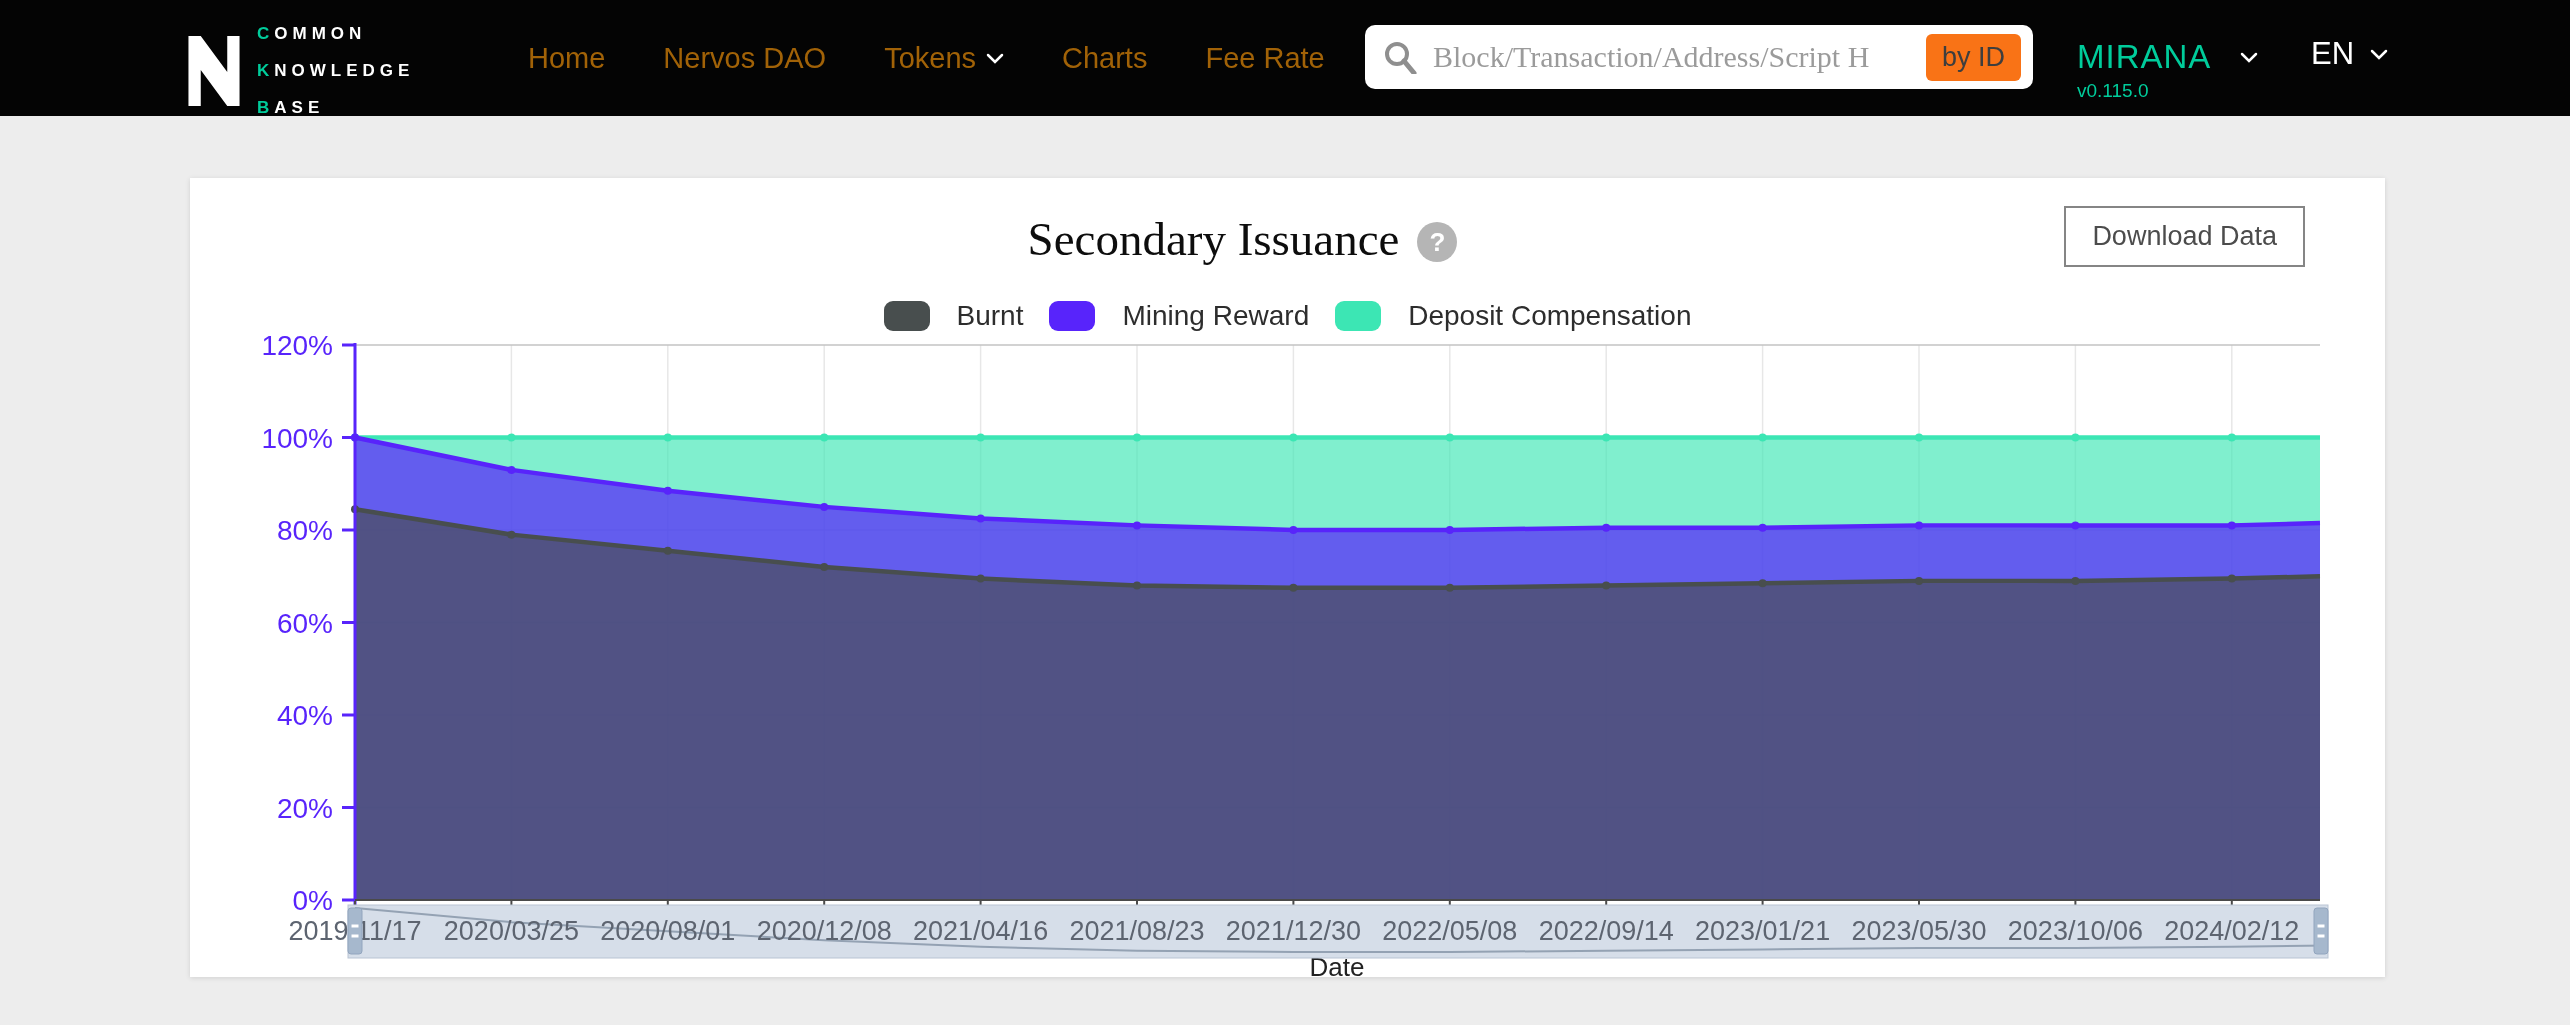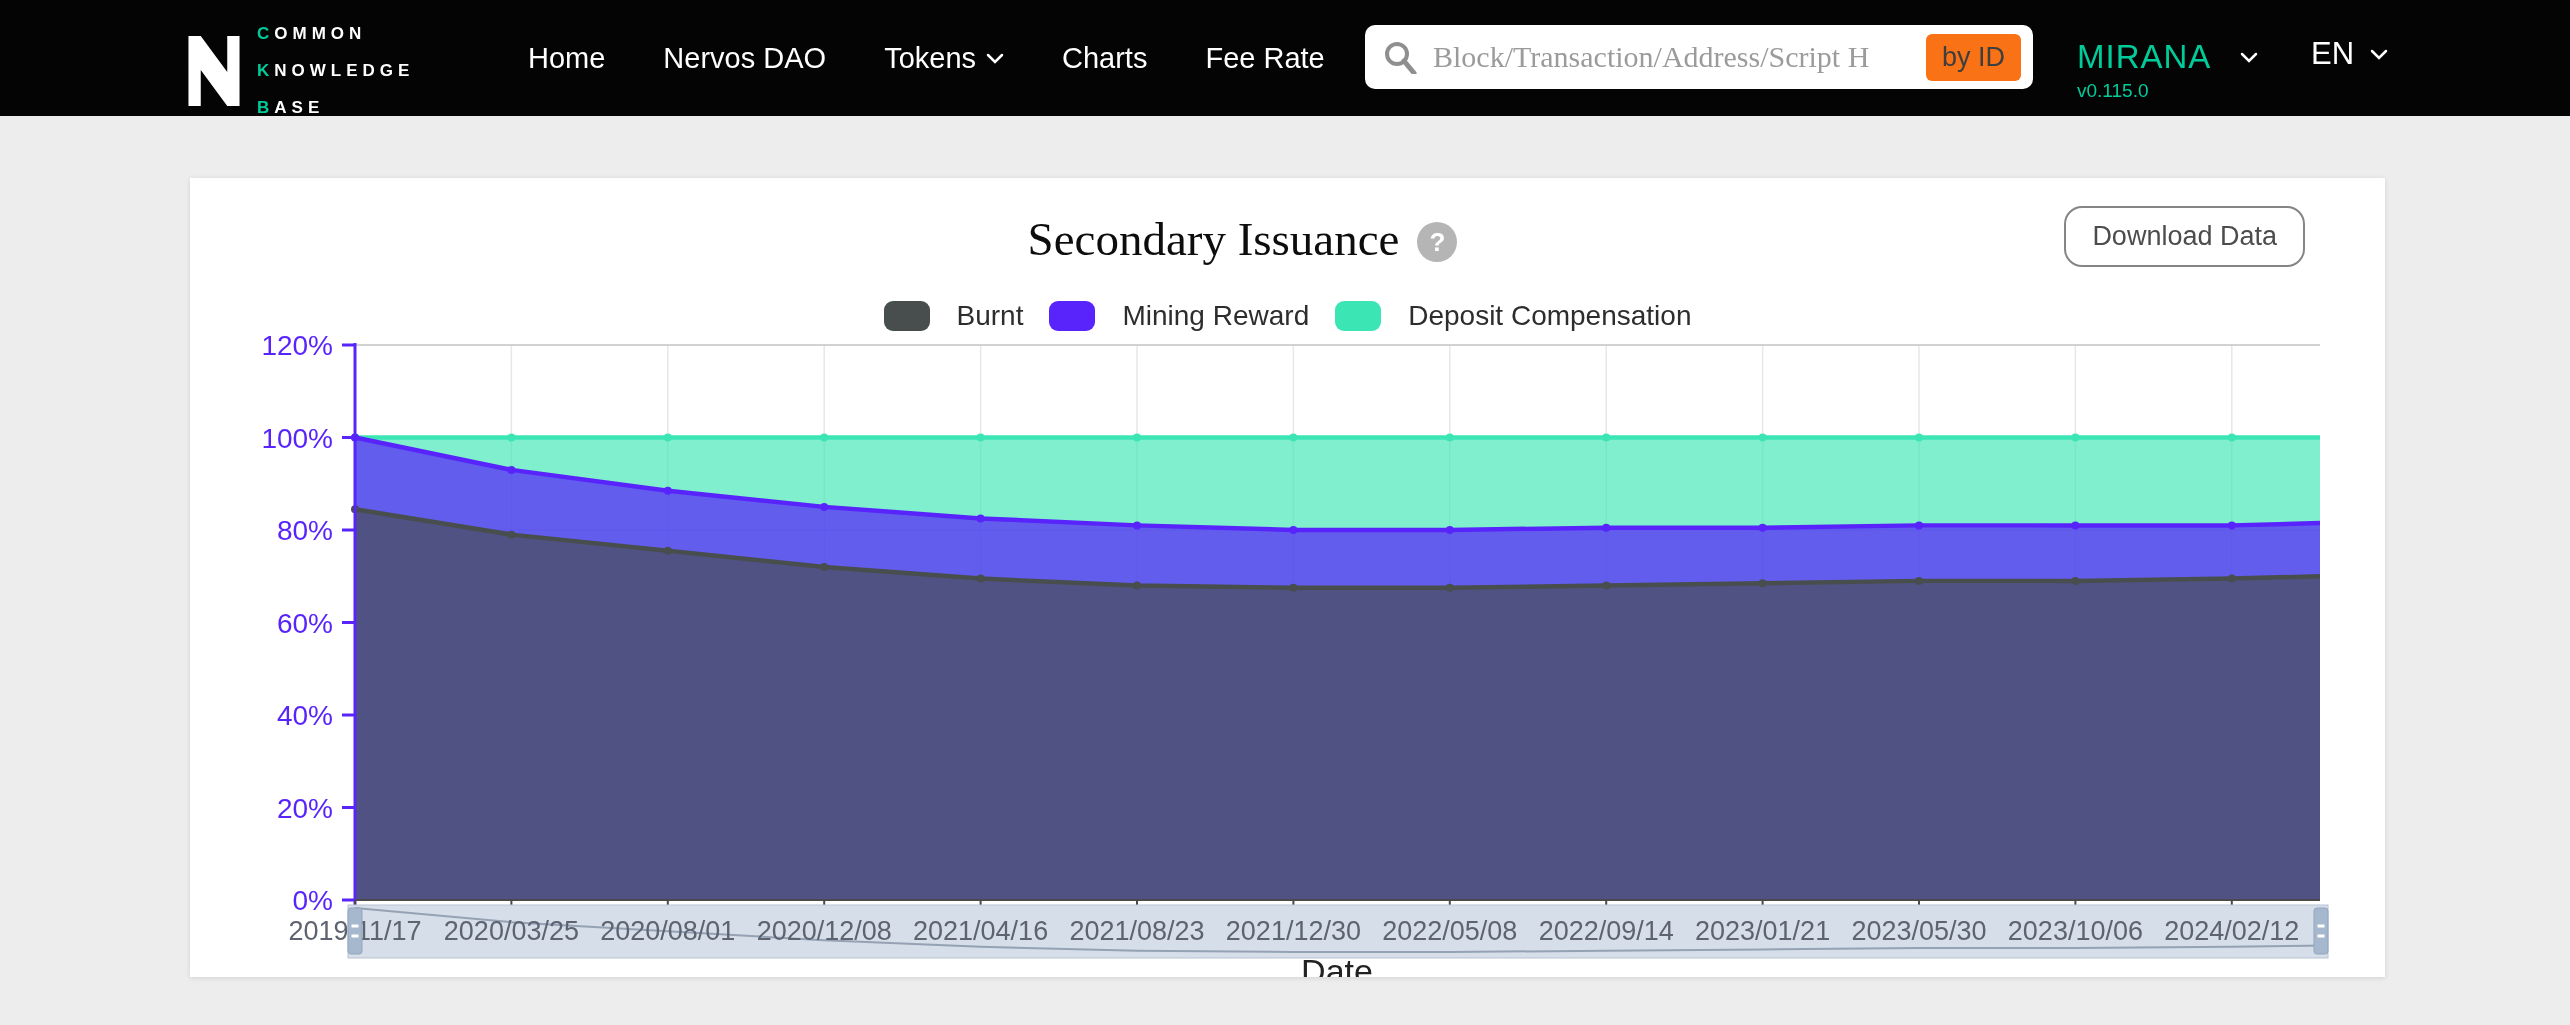--- a/index.html
+++ b/index.html
@@ -14,21 +14,21 @@
   .header {
     position:absolute; left:0; top:0; width:2570px; height:116px;
     background:#040404; display:flex; align-items:center;
   }
   .logo { position:absolute; left:185px; top:24px; display:flex; align-items:center; cursor:pointer; }
   .logo-mark { width:58px; height:70px; }
   .logo-text { margin-left:14px; display:flex; flex-direction:column; gap:18px; }
   .logo-line { font-size:17px; font-weight:bold; letter-spacing:5px; color:#ffffff; line-height:19px; }
   .logo-line .accent { color:#00cc9b; }
   .nav { position:absolute; left:528px; top:0; height:116px; display:flex; align-items:center; gap:58px; }
-  .nav-item { color:#ffffff; font-size:29px; display:flex; align-items:center; gap:10px; cursor:pointer; white-space:nowrap; }
+  .nav-item { color:#a16207; font-size:29px; display:flex; align-items:center; gap:10px; cursor:pointer; white-space:nowrap; }
   .chev { width:18px; height:11px; display:inline-block; }
   .search {
     position:absolute; left:1365px; top:25px; width:668px; height:64px;
     background:#ffffff; border-radius:10px; display:flex; align-items:center; padding:0 12px 0 18px;
   }
   .search input {
     border:none; outline:none; flex:1; font-size:30px; color:#333;
     font-family:Liberation Serif, serif; margin-left:16px; min-width:0;
   }
   .search input::placeholder { color:#9b9b9b; }
@@ -49,28 +49,28 @@
   .title-row { position:absolute; left:0; top:34px; width:100%; text-align:center; }
   .title-inner { display:inline-flex; align-items:center; gap:18px; margin-left:-90px; }
   .chart-title { font-size:47px; font-weight:500; color:#0d0d0d;font-family:Liberation Serif, serif; }
   .help-icon {
     width:40px; height:40px; border-radius:50%; background:#b5b5b5; color:#ffffff;
     font-size:26px; font-weight:bold; display:flex; align-items:center; justify-content:center;
     margin-top:6px; cursor:pointer;
   }
   .download-btn {
     position:absolute; right:80px; top:28px; padding:13px 26px;
-    border:2px solid #858585; border-radius:18px; background:#ffffff;
+    border:2px solid #858585; border-radius:0; background:#ffffff;
     font-size:27px; color:#4c4c4c; cursor:pointer; font-family:"Liberation Sans", sans-serif;
   }
   .legend-row { position:absolute; left:0; top:122px; width:100%; display:flex; justify-content:center; gap:26px; }
   .legend-item { display:flex; align-items:center; gap:27px; cursor:pointer; }
   .legend-swatch { width:46px; height:30px; border-radius:9px; }
   .legend-label { font-size:28px; color:#2d2d2d; }
-  .date-name { position:absolute; left:1047px; top:774px; width:200px; text-align:center; font-size:34px; color:#222; }
+  .date-name { position:absolute; left:1047px; top:774px; width:200px; text-align:center; font-size:26px; color:#222; }
   svg text { font-family:"Liberation Sans", sans-serif; }
 </style>
 </head>
 <body>
 
 <div class="header">
   <div class="logo">
     <svg class="logo-mark" viewBox="0 0 54 74">
       <path d="M0 74 L0 0 L13 0 L41 38 L41 0 L54 0 L54 74 L41 74 L13 36 L13 74 Z" fill="#ffffff"></path>
     </svg>

